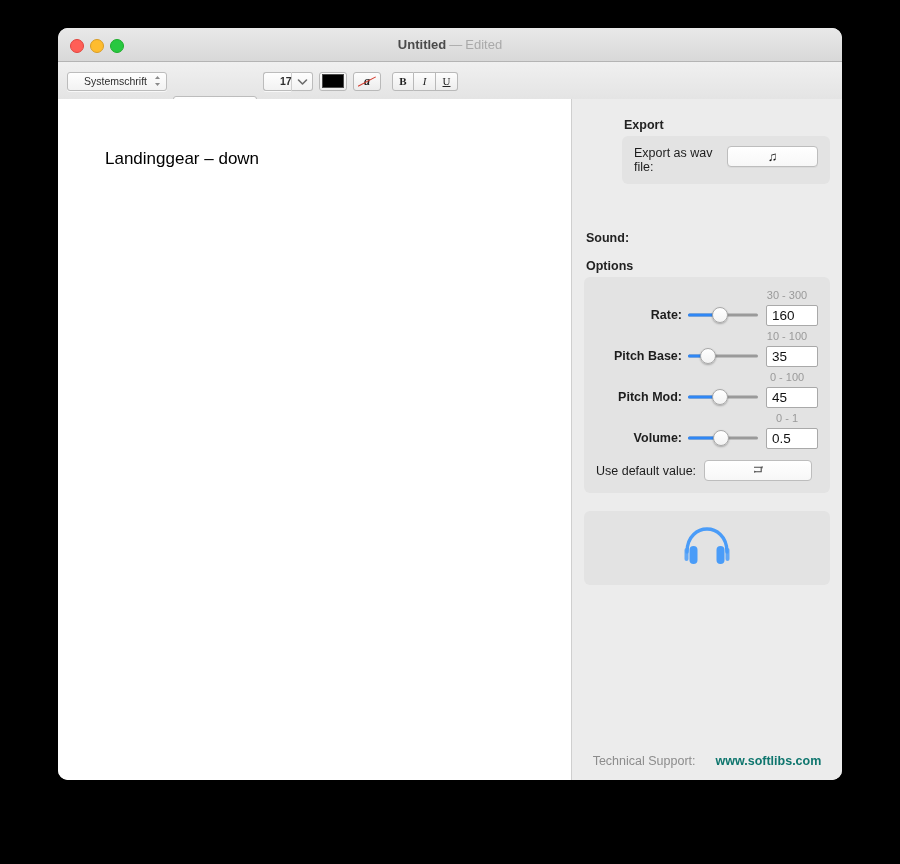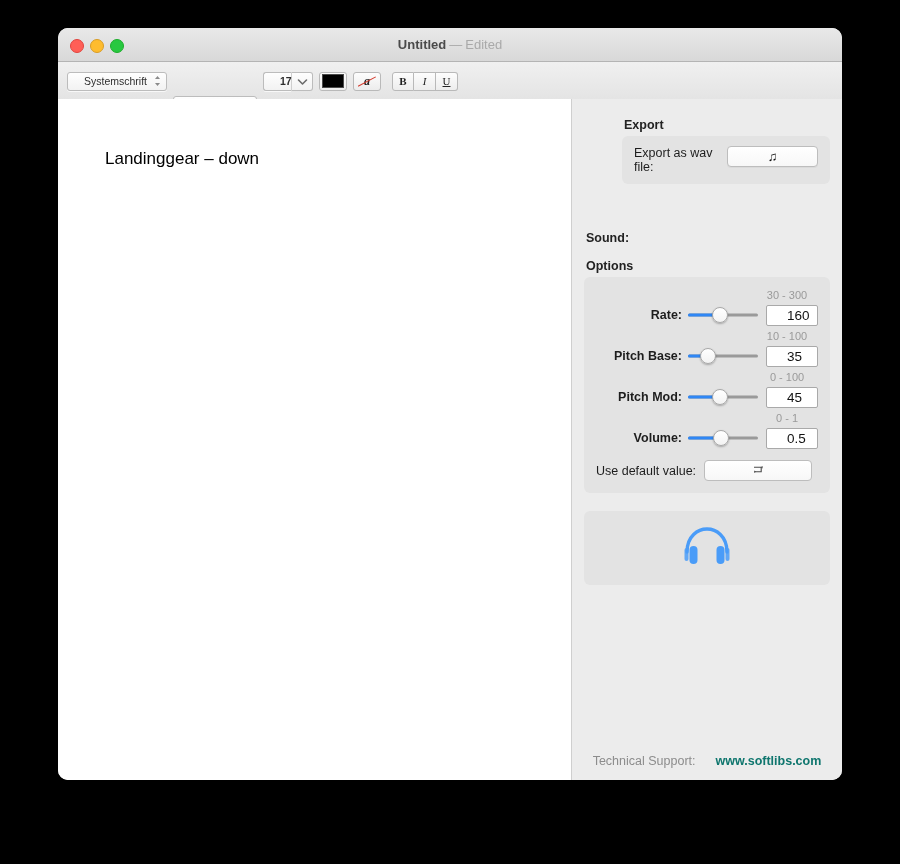--- a/index.html
+++ b/index.html
@@ -286,21 +286,21 @@
   }
   .numfield {
     width: 52px; height: 21px;
     background: #fff;
     border: 1px solid #a9a9a9;
     border-radius: 2px;
     box-sizing: border-box;
     font-size: 13.5px;
     color: #111;
     display:flex; align-items:center;
-    padding-left: 20px;
+    padding-left: 5px;
     flex: 0 0 52px;
   }
   .defaultrow { display:flex; align-items:center; margin-top: 9px; }
   .defaultbtn {
     width: 108px; height: 21px;
     background: linear-gradient(to bottom,#ffffff,#f7f7f7);
     border: 1px solid #bdbdbd;
     border-radius: 4px;
     display:flex; align-items:center; justify-content:center;
     box-sizing:border-box;

